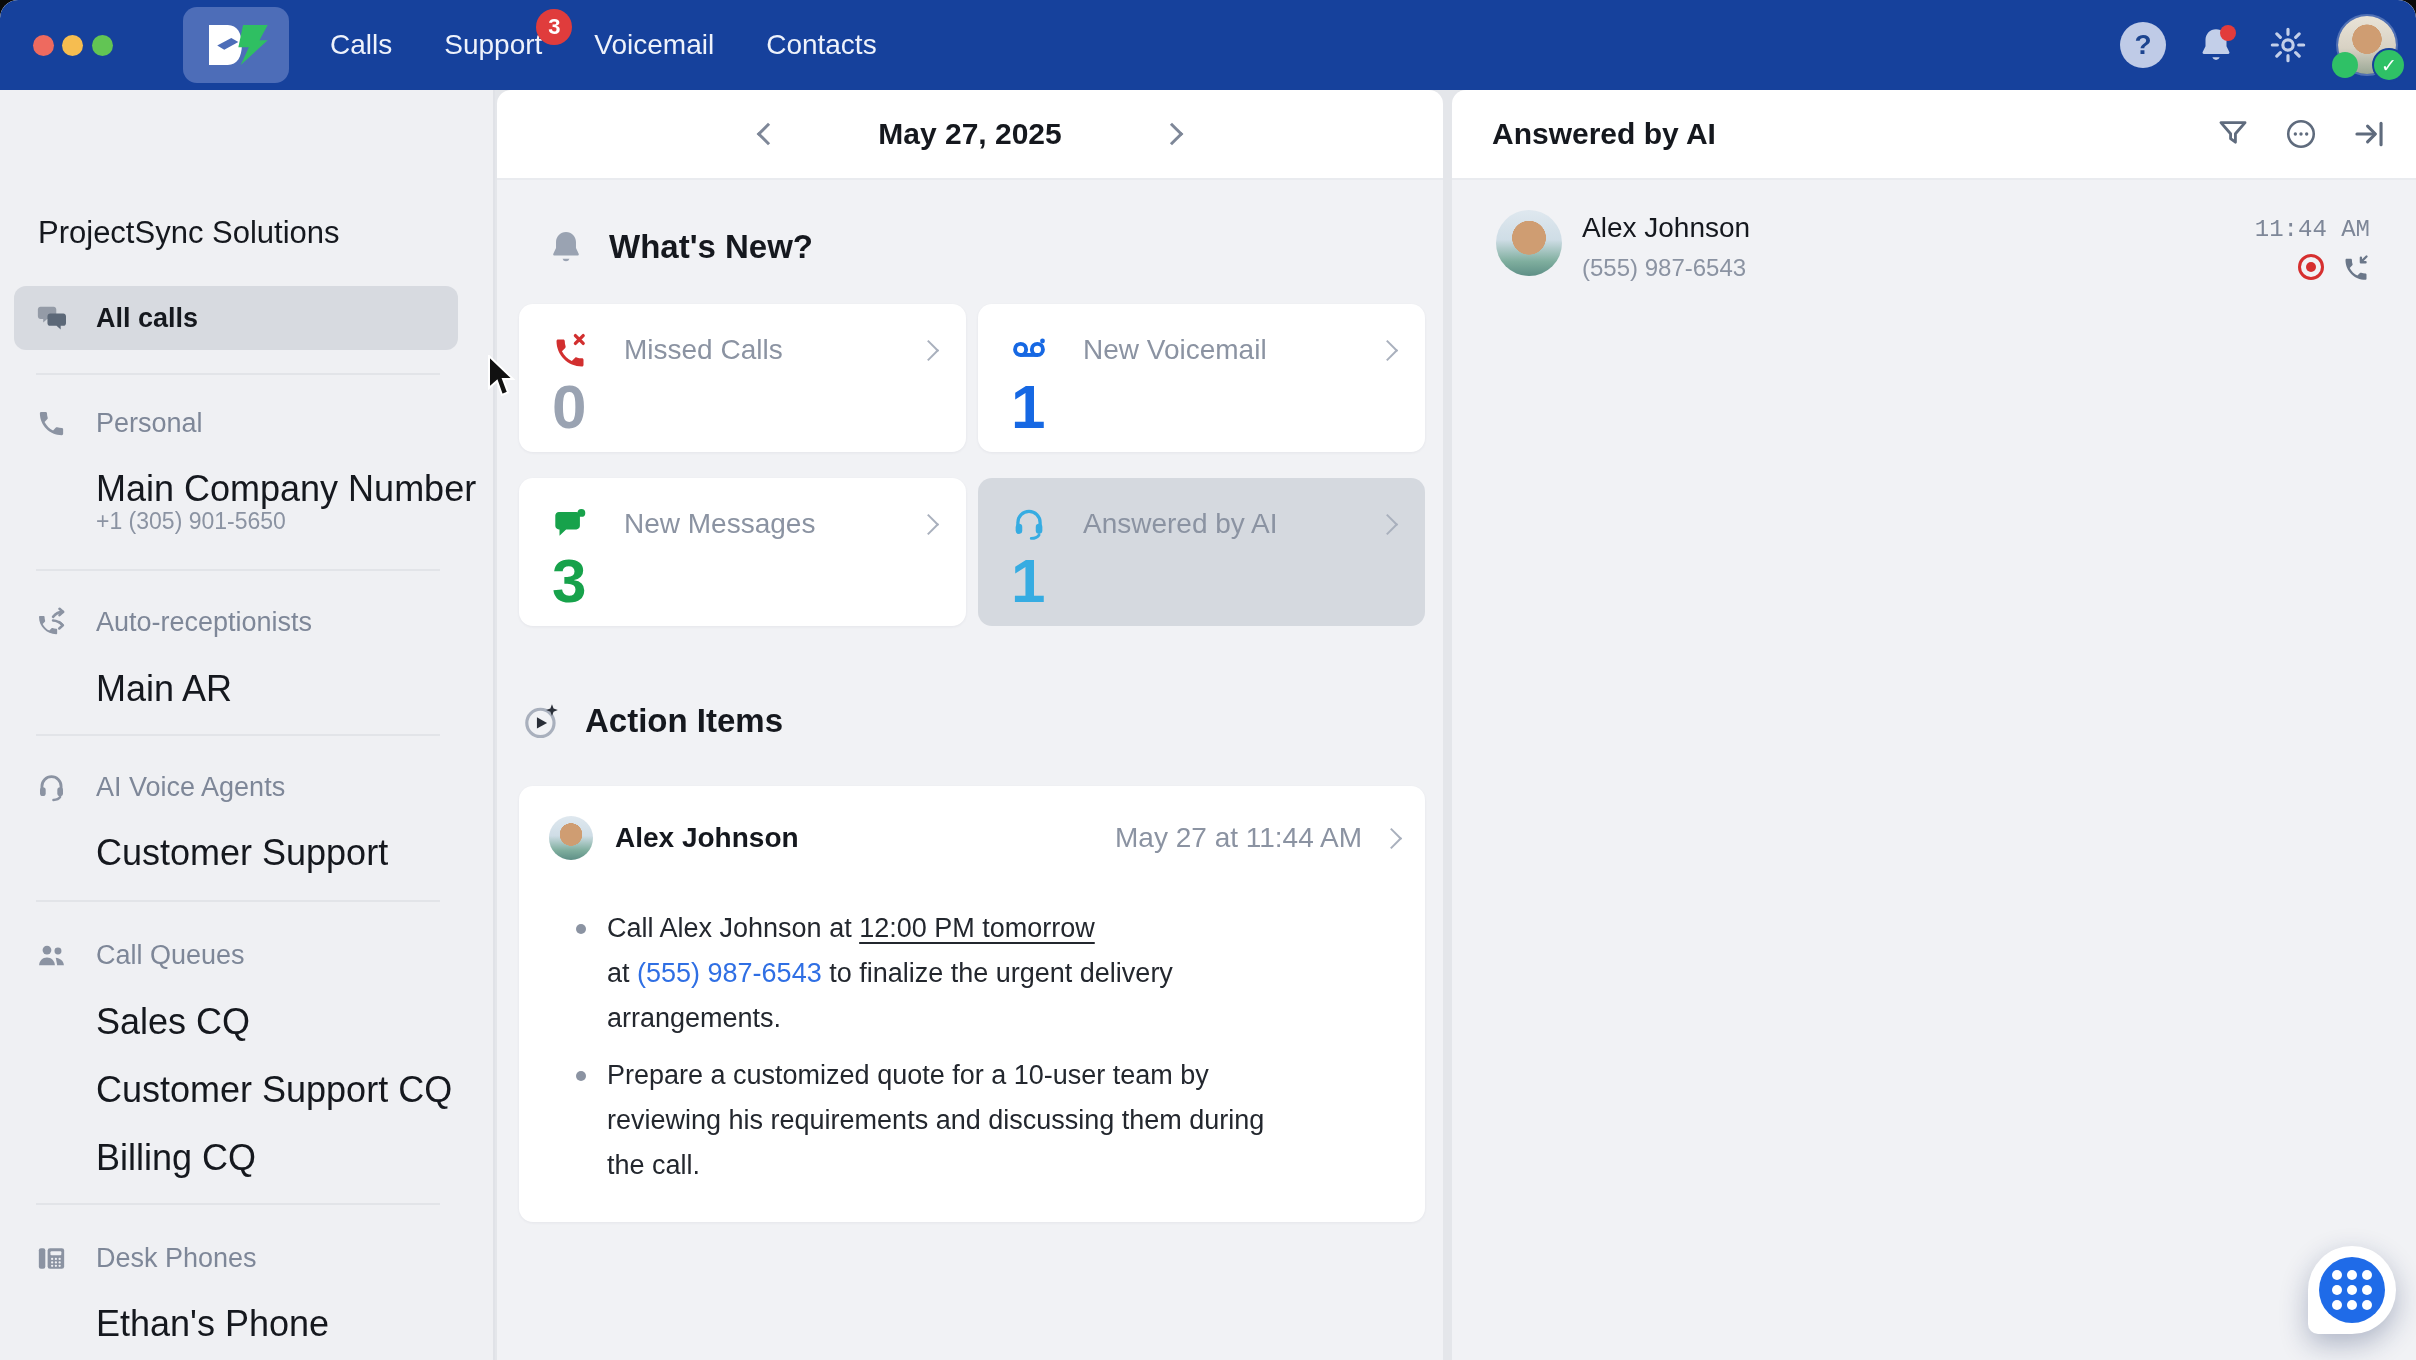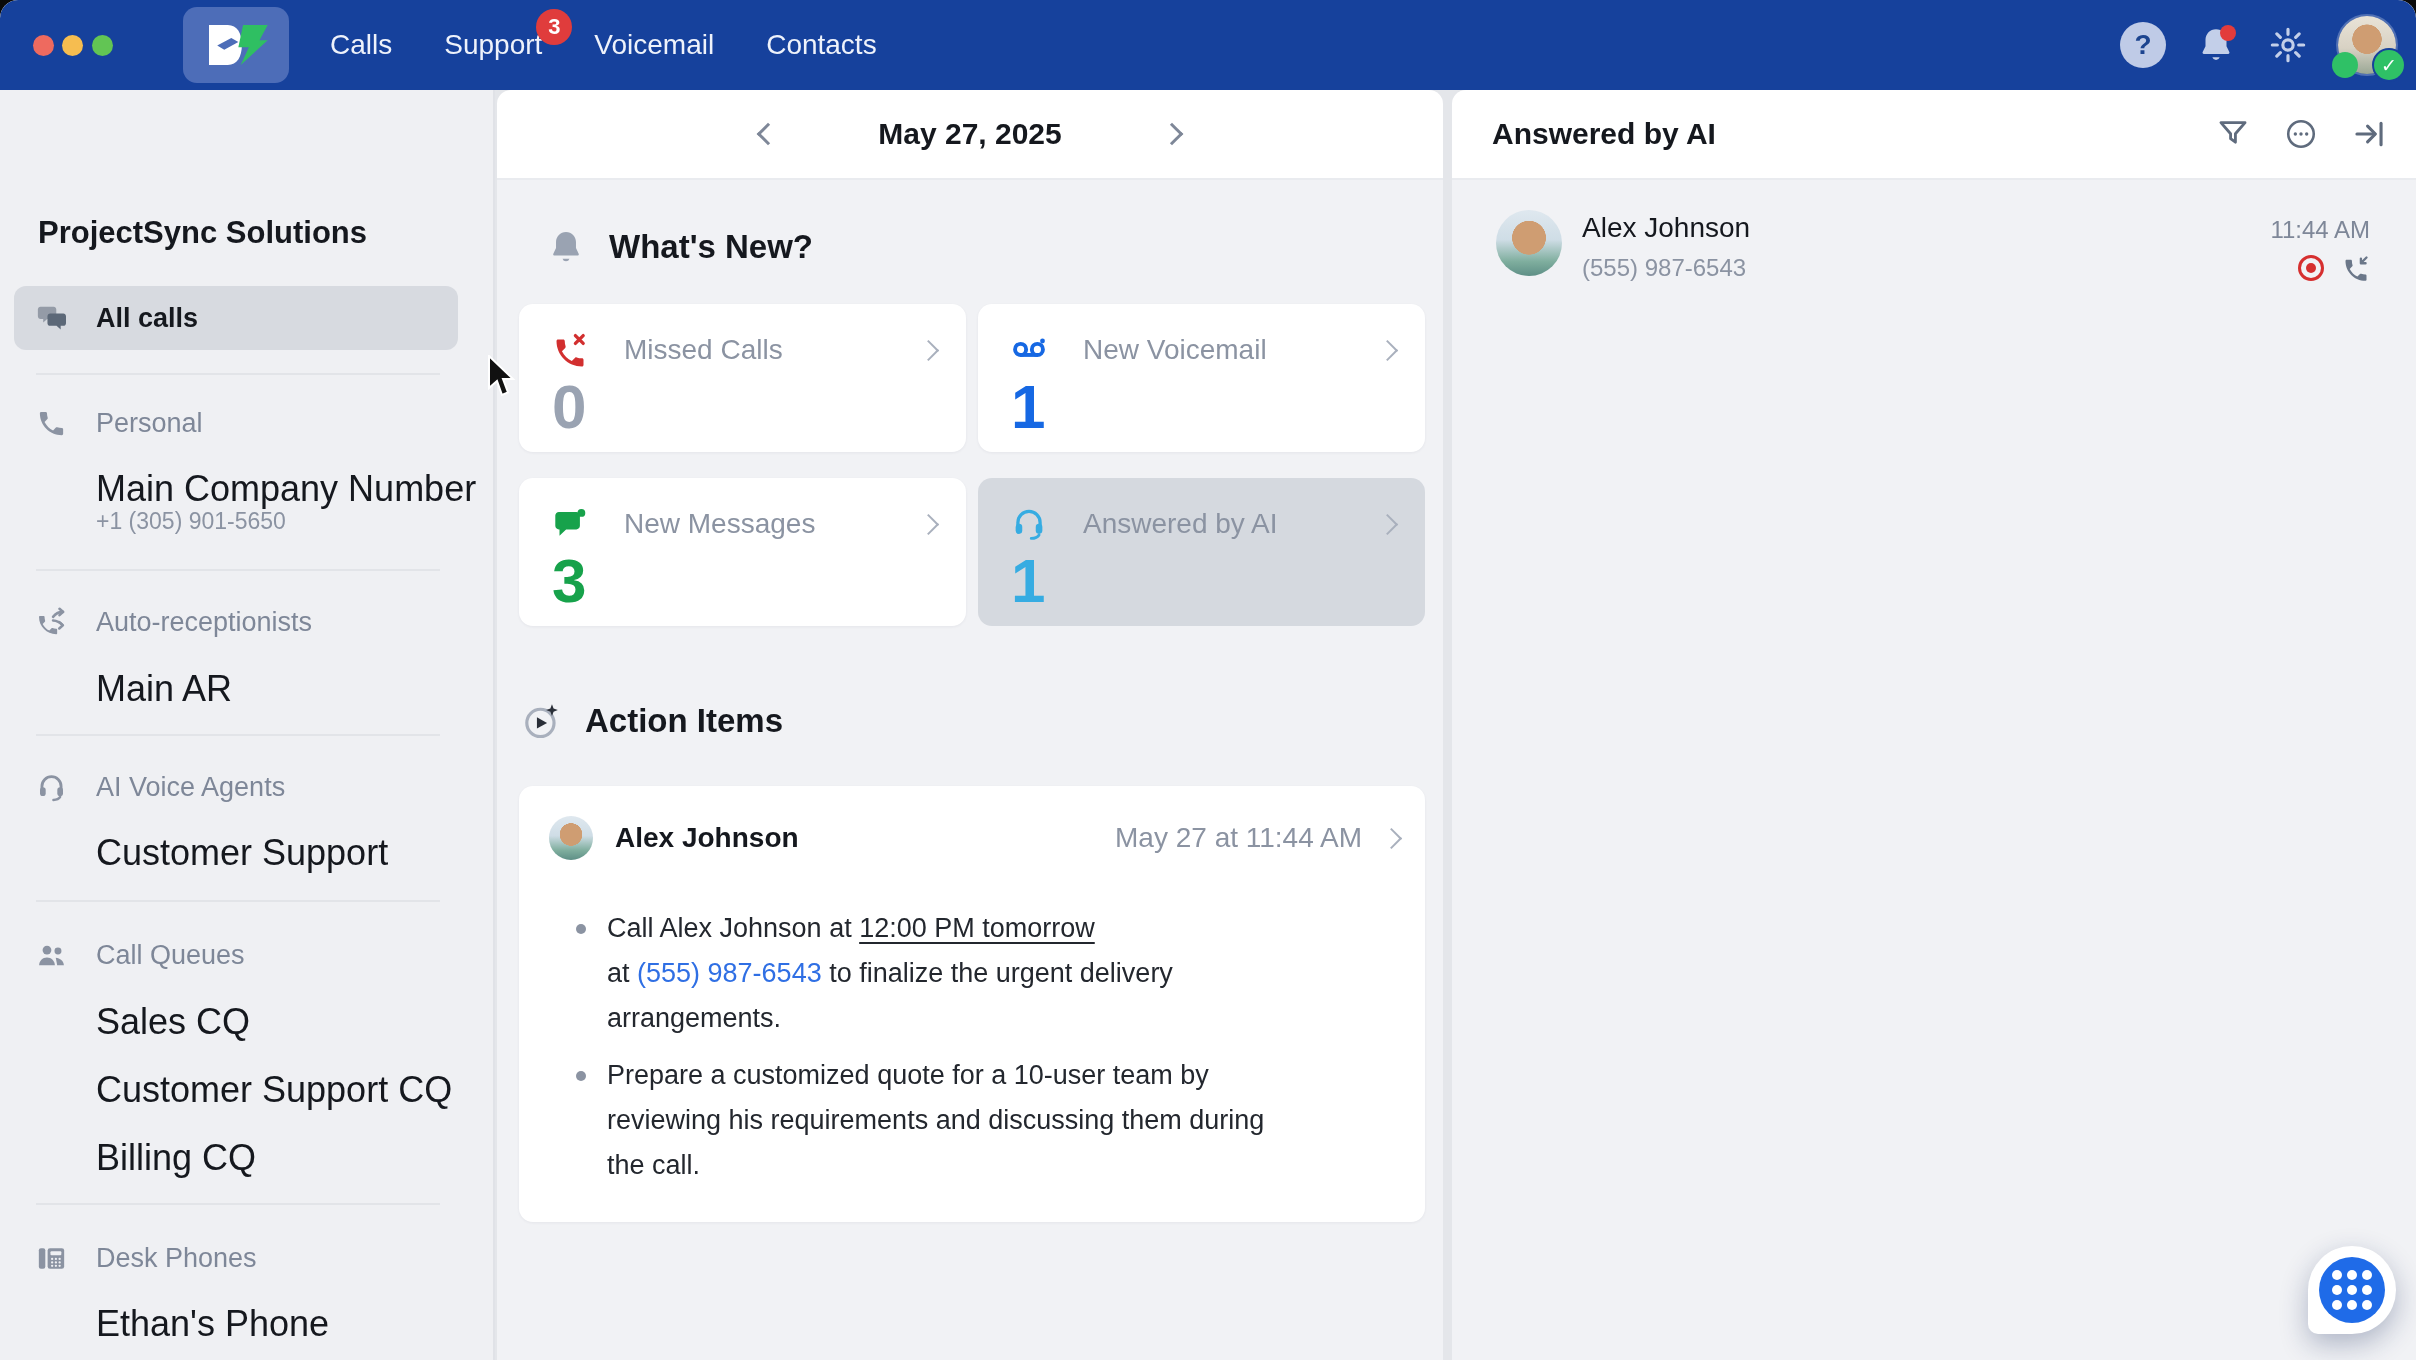--- a/index.html
+++ b/index.html
@@ -19,21 +19,21 @@
   .tb-ic svg{width:40px;height:40px;}
   .bell-dot{position:absolute;top:2px;right:2px;width:16px;height:16px;border-radius:50%;background:#e23b3b;}
   .avatar-top{width:58px;height:58px;border-radius:50%;position:relative;
     background:radial-gradient(circle at 50% 40%,#cf9d72 0 32%,rgba(0,0,0,0) 33%),linear-gradient(180deg,#e9e3d7 0%,#d8d2c4 55%,#9aa795 100%);
     box-shadow:0 0 0 2px rgba(255,255,255,.25);}
   .status-dot{position:absolute;left:-6px;bottom:-4px;width:26px;height:26px;border-radius:50%;background:var(--online-green,#2fc166);}
   .check-badge{position:absolute;right:-8px;bottom:-6px;width:30px;height:30px;border-radius:50%;background:var(--online-green,#2fc166);color:#fff;font-size:19px;font-weight:700;display:flex;align-items:center;justify-content:center;box-shadow:0 0 0 2px #16419c;}
 
   
   .sidebar{left:0;top:90px;width:493px;height:1270px;background:#eff0f3;border-right:2px solid #e0e2e7;}
-  .company{left:38px;top:125px;font-size:31px;font-weight:700;color:#15181e;}
+  .company{left:38px;top:125px;font-size:31px;font-weight:400;color:#15181e;}
   .allcalls{left:14px;top:196px;width:444px;height:64px;border-radius:12px;background:#d7dae0;display:flex;align-items:center;}
   .allcalls svg{width:32px;height:32px;margin-left:22px;color:#5c6878;}
   .allcalls span{margin-left:28px;font-size:27px;font-weight:600;color:#15181e;}
   .sb-div{left:36px;width:404px;height:0;border-top:2px solid #e2e4e8;}
   .sb-head{left:36px;display:flex;align-items:center;color:#7e8798;}
   .sb-head svg{width:31px;height:31px;color:#8b93a2;}
   .sb-head span{margin-left:29px;font-size:27px;font-weight:500;}
   .sb-item{left:96px;font-size:36px;color:#15181e;}
   .sb-sub{left:96px;font-size:23px;color:#8b93a2;}
 
@@ -84,21 +84,21 @@
 
   
   .rp-title{margin-left:40px;font-size:30px;font-weight:700;color:#15181e;flex:1;}
   .rp-icons{display:flex;align-items:center;gap:34px;margin-right:30px;}
   .rp-icons svg{width:34px;height:34px;color:#5f6b7d;}
   .entry{position:absolute;left:1452px;top:196px;width:964px;height:112px;display:flex;align-items:flex-start;}
   .entry .avatar{margin:14px 0 0 44px;width:66px;height:66px;flex:0 0 auto;}
   .entry-main{margin-left:20px;flex:1;}
   .entry-name{margin-top:16px;font-size:28px;color:#15181e;}
   .entry-num{margin-top:10px;font-size:24px;color:#8b93a2;}
-  .entry-right{margin-right:46px;text-align:right;}
+  .entry-right{margin-right:46px;text-align:right;font-family:Liberation Mono, monospace;}
   .entry-time{margin-top:20px;font-size:24px;color:#7e8798;}
   .entry-icons{margin-top:10px;display:flex;align-items:center;gap:18px;justify-content:flex-end;}
   .rec{width:20px;height:20px;border-radius:50%;border:3px solid var(--record-red,#d62f2f);display:flex;align-items:center;justify-content:center;}
   .rec i{width:10px;height:10px;border-radius:50%;background:var(--record-red,#d62f2f);}
   .entry-icons svg{width:28px;height:28px;color:#6b7789;}
 
   
   .fab{left:2308px;top:1246px;width:88px;height:88px;background:#fff;border-radius:44px 44px 44px 10px;box-shadow:0 10px 28px rgba(20,40,90,.3);display:flex;align-items:center;justify-content:center;}
   .fab-circle{width:66px;height:66px;border-radius:50%;background:var(--fab-blue,#1f6be8);display:grid;grid-template-columns:repeat(3,10px);grid-template-rows:repeat(3,10px);gap:5px;align-content:center;justify-content:center;}
   .fab-circle i{width:10px;height:10px;border-radius:50%;background:#fff;}

